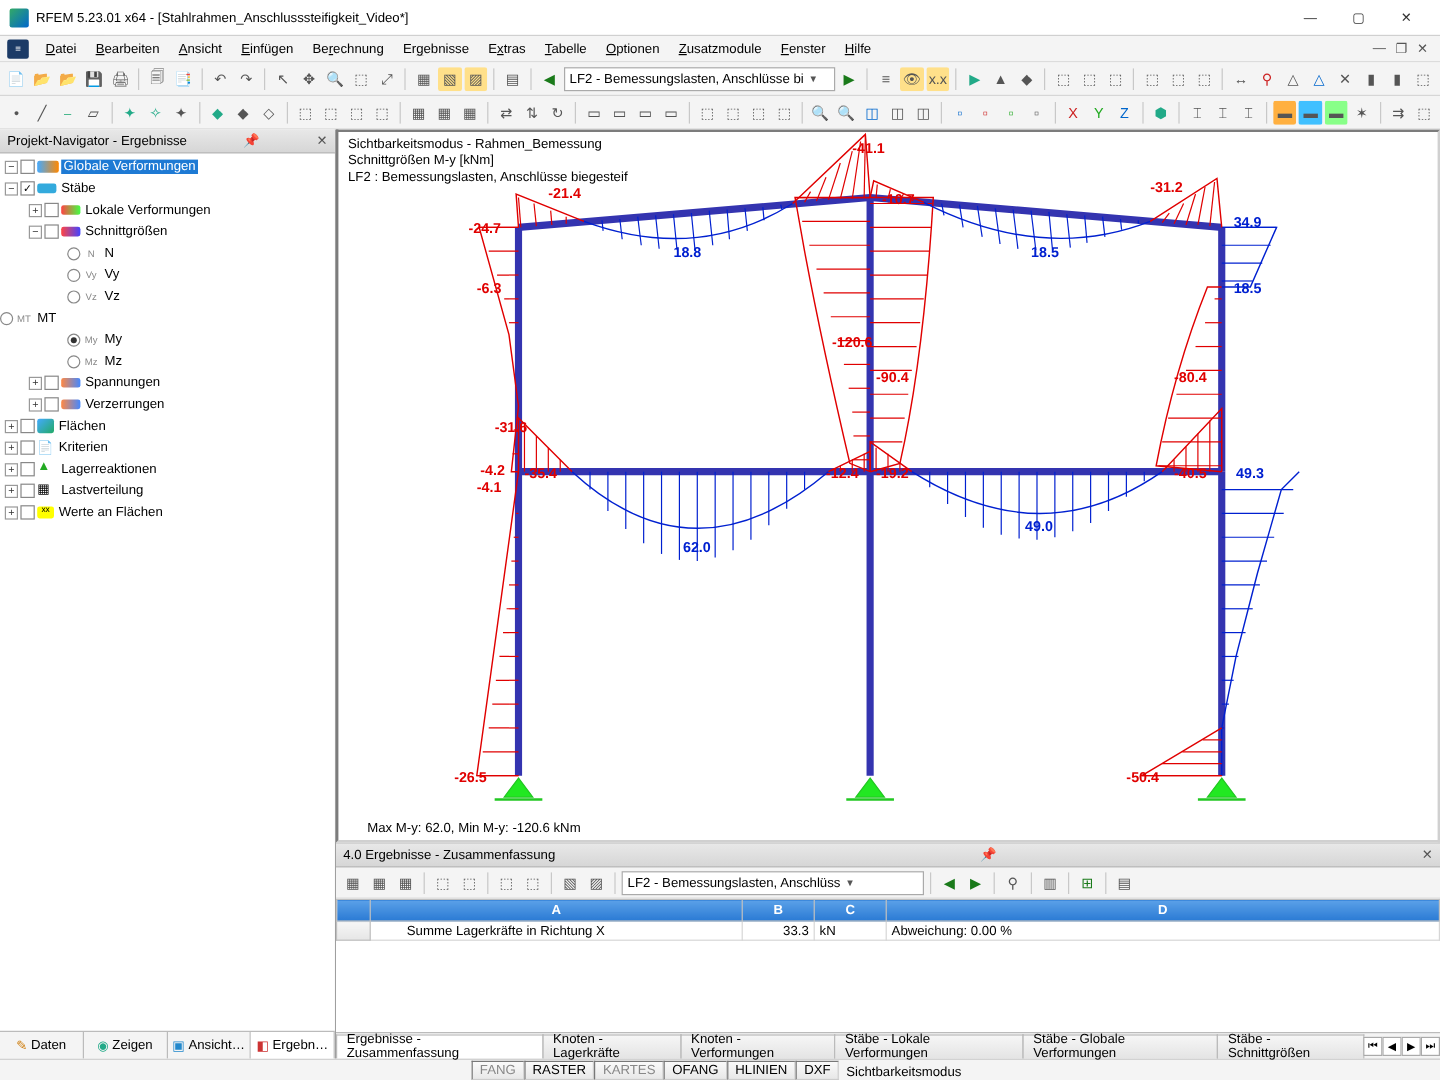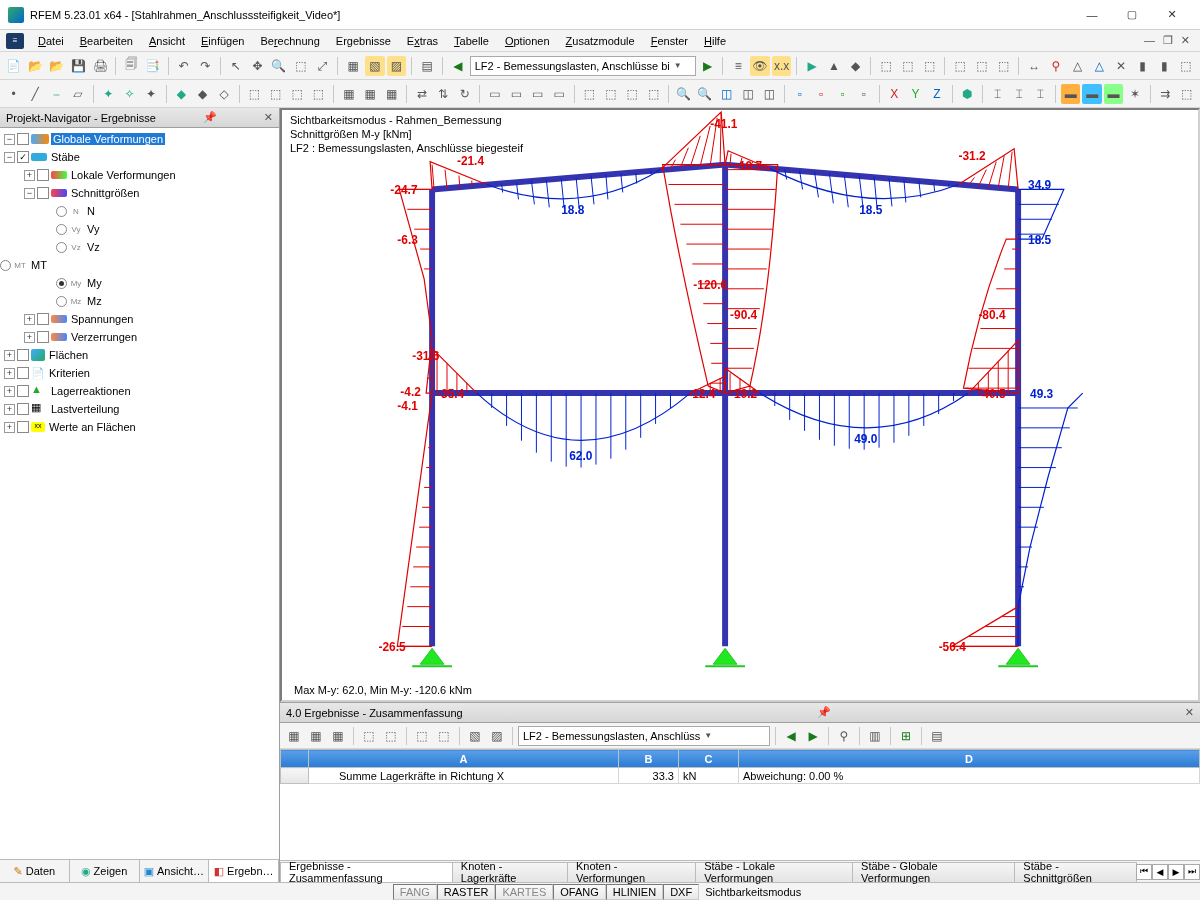--- a/index.html
+++ b/index.html
@@ -41,21 +41,21 @@
   .tree-item .label.sel { background:#1e7ad4; color:#fff; padding:0 2px;}
   .tree-item .label { padding:0 2px;}
   .nav-tabs { display: flex; border-top: 1px solid #bbb; background: #f4f4f4; }
   .nav-tab { flex: 1; display: flex; align-items: center; justify-content: center; gap: 3px; height: 22px; border-right: 1px solid #bbb;}
   .nav-tab.active { background:#fff; }
 
   
   .viewport { flex: 1; display: flex; flex-direction: column; }
   .canvas-wrap { flex: 1; position: relative; background: #fff; border: 2px inset #d0d0d0; overflow: hidden; }
   .canvas-info { position: absolute; top: 4px; left: 8px; font-size: 11px; line-height: 1.25; color: #000; }
-  .canvas-footer { position: absolute; bottom: 4px; left: 12px; font-size: 11px; color: #000; }
+  .canvas-footer { position: absolute; bottom: 4px; left: 24px; font-size: 11px; color: #000; }
   svg.model { position: absolute; inset: 0; width: 100%; height: 100%; }
   text.val-neg { fill: #e00000; font-size: 12px; font-weight: bold; }
   text.val-pos { fill: #0020d0; font-size: 12px; font-weight: bold; }
   line.member { stroke: #3434b0; stroke-width: 6; }
   line.hatch { stroke-width: 1; }
   path.curve { fill: none; stroke-width: 1.2; }
 
   
   .lower { height: 180px; border-top: 1px solid #9f9f9f; display: flex; flex-direction: column; }
   .lower-header { background: linear-gradient(#e8e8e8,#d6d6d6); height: 20px; display: flex; align-items: center; padding: 0 6px; border-bottom: 1px solid #9f9f9f; }
@@ -69,21 +69,21 @@
   table.data .rowhdr { width: 28px; background: linear-gradient(#f6f6f6,#e6e6e6); border: 1px solid #bfbfbf; }
   table.data .group td.desc { font-weight: bold; }
   .lower-tabs { height: 22px; background: #f4f4f4; display: flex; align-items: center; border-top: 1px solid #bbb; }
   .lower-tab { padding: 2px 8px; border: 1px solid #bbb; border-bottom: none; margin-right: -1px; background: linear-gradient(#f6f6f6,#e4e4e4); height: 20px; display: flex; align-items: center; }
   .lower-tab.active { background: #fff; }
   .lower-tabs .spacer { flex:1; }
   .lower-tabs .nav { display:flex; gap:0;}
   .lower-tabs .navbtn { width:16px;height:16px;border:1px solid #aaa;display:flex;align-items:center;justify-content:center;font-size:9px;background:#fff;}
 
   
-  .statusbar { height: 18px; background: #f4f4f4; border-top: 1px solid #bbb; display: flex; align-items: center; justify-content: center; gap:0;}
+  .statusbar { height: 18px; background: #f4f4f4; border-top: 1px solid #bbb; display: flex; align-items: flex-end; justify-content: center; gap:0;}
   .statusbar .cell { border: 1px inset #ccc; padding: 0 6px; height: 16px; display: flex; align-items: center; background: linear-gradient(#fafafa,#e8e8e8);}
   .statusbar .cell.dim { color:#888;}
   .statusbar .mode { padding: 0 6px; }
 
   
   .ico { width:16px;height:16px;display:inline-block;border-radius:2px;}
 </style>
 </head>
 <body>
 

